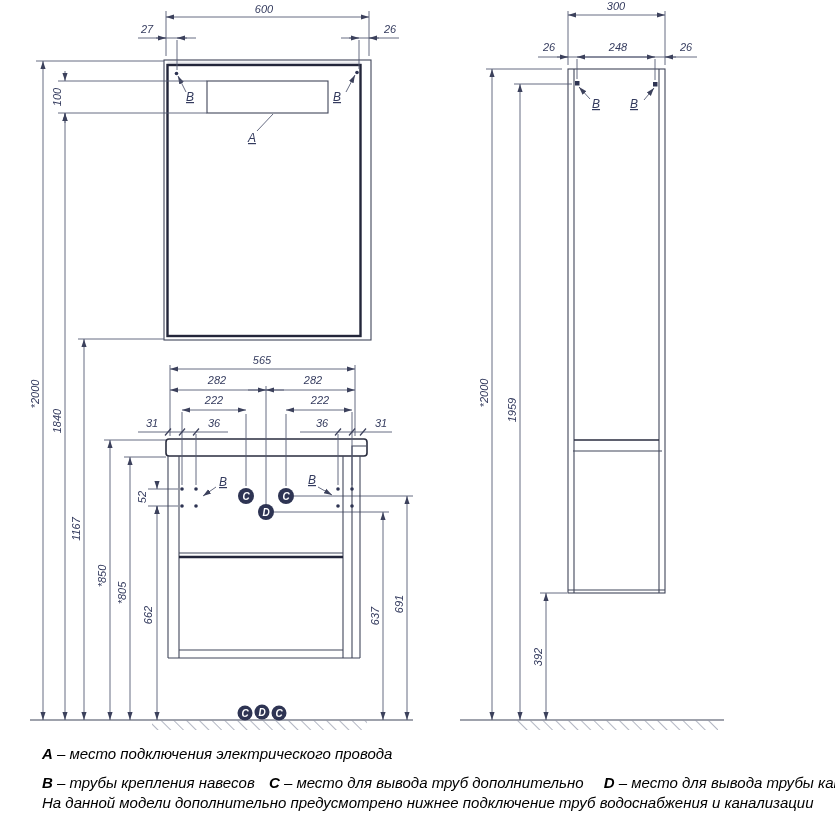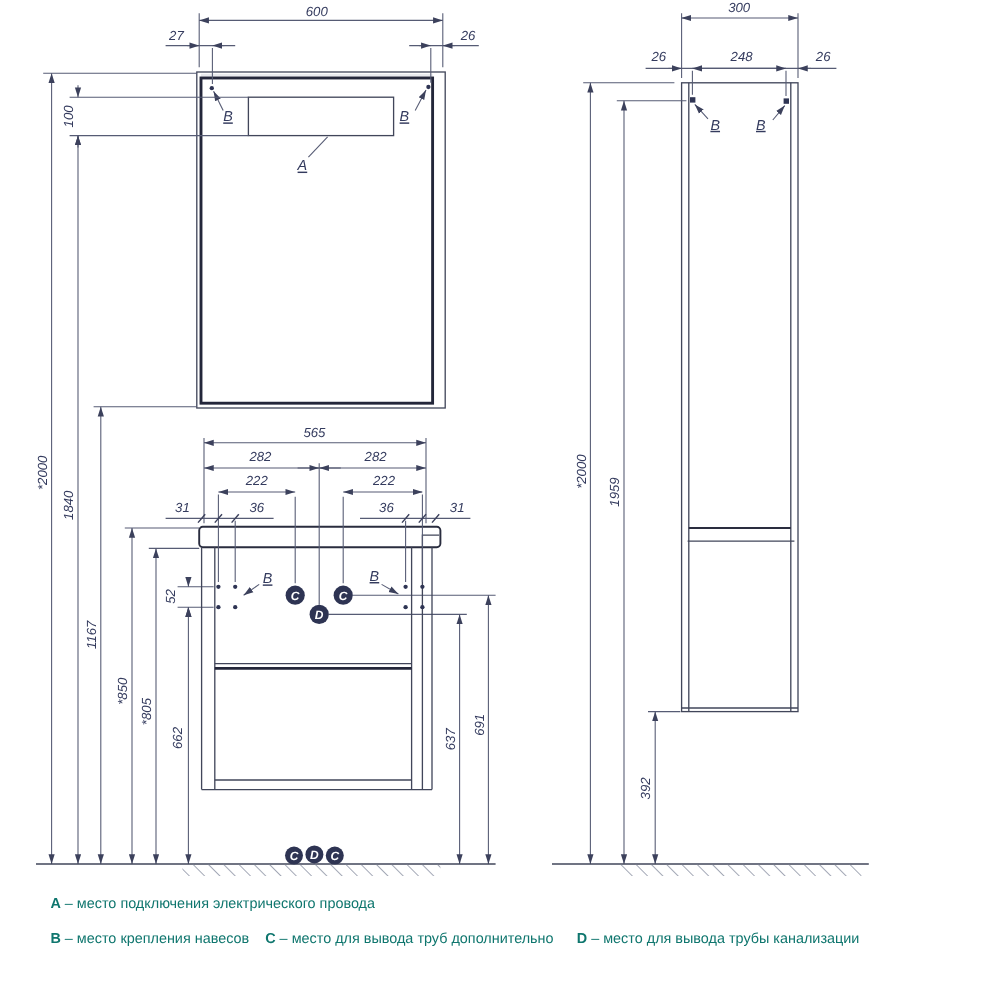--- a/index.html
+++ b/index.html
@@ -9,21 +9,21 @@
   
   .st  {stroke:#41465a;stroke-width:1.1;fill:none;}
   .thk {stroke:#23263a;stroke-width:2.4;fill:none;}
   .md  {stroke:#2a2d3f;stroke-width:1.6;fill:none;}
   .dim {stroke:#565b74;stroke-width:0.9;fill:none;}
   .tick{stroke:#3c415c;stroke-width:1.2;}
   .dt  {font:italic 11px "Liberation Sans",sans-serif;fill:#343b5e;}
   .lbl {font:italic 12px "Liberation Sans",sans-serif;fill:#343b5e;}
   .cir {fill:#2e3453;}
   .cl  {font:italic bold 10px "Liberation Sans",sans-serif;fill:#ffffff;text-anchor:middle;}
-  .legend{position:absolute;left:42px;color:#0f766e;font-size:12px;line-height:19px;white-space:nowrap;}
+  .legend{position:absolute;left:42px;color:#000000;font-size:15px;line-height:19px;white-space:nowrap;font-style:italic;}
   .legend .k{font-weight:bold;}
   .gap1{margin-left:10px;}
   .gap2{margin-left:16px;}
 </style>
 </head>
 <body>
 <div class="stage">
 
 <svg width="835" height="824" viewBox="0 0 835 824">
   <defs>
@@ -244,20 +244,23 @@
     <rect x="516" y="720.5" width="202" height="9.5" fill="url(#hG)" stroke="none"></rect>
   </g>
 </svg>
 
 <div class="legend" style="top:744px;">
   <span class="k">A</span>
   <span>– место подключения электрического провода</span>
 </div>
 <div class="legend" style="top:773px;">
   <span class="k">B</span>
-  <span>– место крепления навесов</span>
+  <span>– трубы крепления навесов</span>
   <span class="k gap1">C</span>
   <span>– место для вывода труб дополнительно</span>
   <span class="k gap2">D</span>
   <span>– место для вывода трубы канализации</span>
 </div>
+<div class="legend" style="top:793px;">
+  <span>На данной модели дополнительно предусмотрено нижнее подключение труб водоснабжения и канализации</span>
+</div>
 
 </div>
 
 </body></html>

